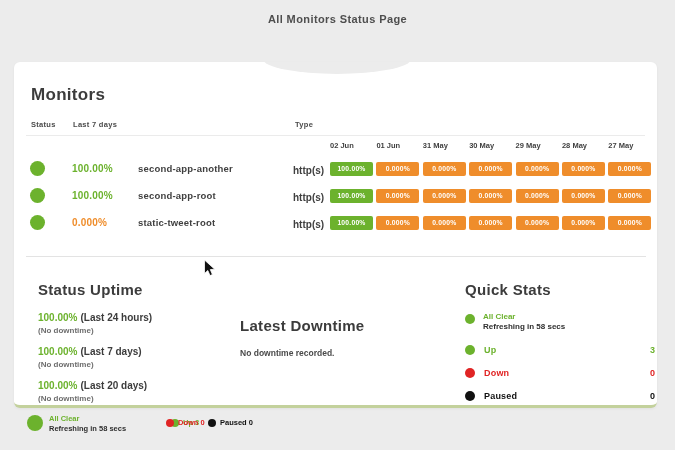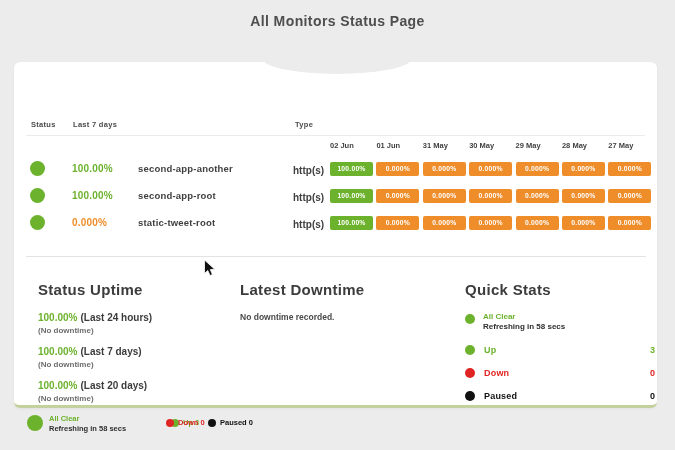--- a/index.html
+++ b/index.html
@@ -5,21 +5,21 @@
   * { box-sizing: border-box; }
   html,body { margin:0; padding:0; }
   body {
     width:675px; height:450px; position:relative; overflow:hidden;
     background:#ececec;
     font-family:"Liberation Sans", sans-serif;
     color:#3c3c3c;
   }
   .page-title {
     position:absolute; top:13px; left:0; right:0; text-align:center;
-    font-size:14px; font-weight:600; color:#4e4e4e; letter-spacing:.4px;
+    font-size:11px; font-weight:600; color:#4e4e4e; letter-spacing:.4px;
   }
   .card {
     position:absolute; left:14px; top:62px; width:643px; height:346px;
     background:#ffffff; border-radius:6px; overflow:hidden;
     border-bottom:3px solid #c3d19c;
     box-shadow:0 1px 3px rgba(0,0,0,.05);
   }
   .hump {
     position:absolute; left:249px; top:-18px; width:148px; height:30px;
     background:#ececec; border-radius:50%;
@@ -45,21 +45,21 @@
   .badges { position:absolute; left:316px; top:7px; display:flex; }
   .badge-cell { width:46.4px; }
   .badge {
     display:block; width:43px; height:14px; border-radius:2px;
     color:#fff; font-size:6.8px; font-weight:700; text-align:center;
     line-height:14px; letter-spacing:.2px;
   }
   .divider { position:absolute; top:194px; left:12px; width:620px; border-top:1px solid #e3e3e3; }
   .section { position:absolute; top:219px; }
   .sec-overall  { left:24px;  width:195px; }
-  .sec-downtime { left:226px; width:195px; }
+  .sec-downtime { left:226px; width:195px;margin-top:36px; }
   .sec-quick    { left:451px; width:192px; }
   .sec-h { font-size:15px; font-weight:700; color:#3c3c3c; margin:0 0 14px 0; letter-spacing:.3px; }
   .ou-group { margin-bottom:11px; }
   .ou-line { font-size:10px; font-weight:700; color:#3c3c3c; }
   .ou-value { margin-right:3px; }
   .ou-note { font-size:8px; font-weight:600; color:#6e6e6e; margin-top:3px; }
   .ld-msg { font-size:8.5px; font-weight:600; color:#4a4a4a; }
   .qs-allclear { display:flex; margin-bottom:7px; }
   .qs-bigdot { width:10px; height:10px; border-radius:50%; margin:2px 8px 0 0; flex:none; }
   .qs-ac-label { font-size:8px; font-weight:700; display:block; }
@@ -78,20 +78,21 @@
   .f-label { font-size:7.5px; font-weight:700; }
   .cursor { position:absolute; left:203px; top:259px; z-index:50; }
 </style>
 </head>
 <body>
 
 <div class="page-title">All Monitors Status Page</div>
 
 <div class="card">
   <div class="hump"></div>
+  <div class="monitors-heading">Monitors</div>
 
   <div class="col-header ch-status">Status</div>
   <div class="col-header ch-last7">Last 7 days</div>
   <div class="col-header ch-type">Type</div>
   <div class="header-line"></div>
 
   <div class="dates-row" id="dates-row">
       <span class="date-cell">02 Jun</span>
       <span class="date-cell">01 Jun</span>
       <span class="date-cell">31 May</span>

